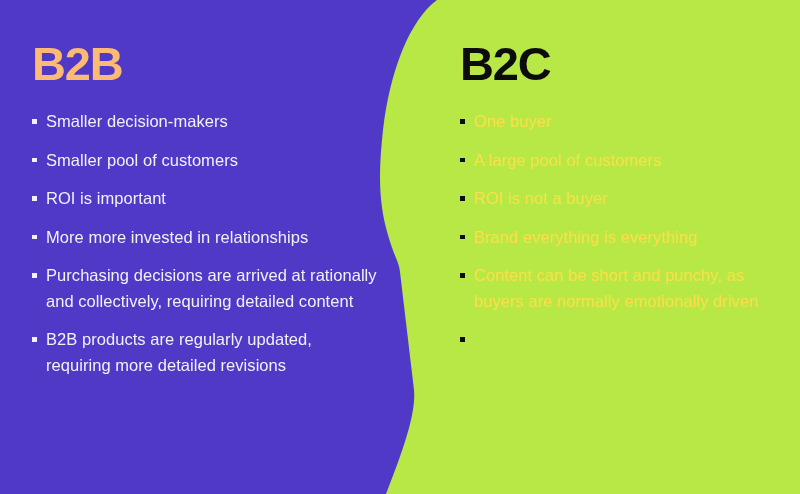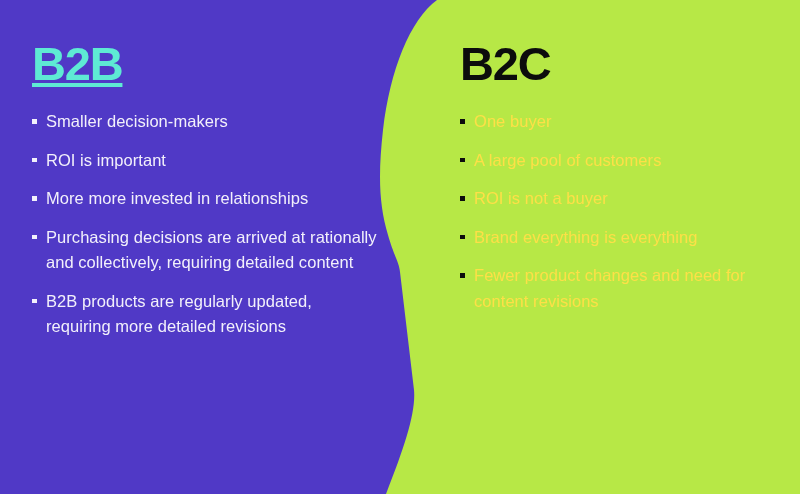--- a/index.html
+++ b/index.html
@@ -39,21 +39,21 @@
     width: 320px;
     padding: 40px 0 0 0;
   }
   .panel-title {
     margin: 0 0 22px 0;
     font-size: 47px;
     font-weight: 700;
     letter-spacing: -1.2px;
     line-height: 1;
   }
-  #title-b2b { color: #5eead4; text-decoration: underline; }
+  #title-b2b { color: #fdba74; }
   #title-b2c { color: #0c0c0c; }
 
   .bullet-list {
     list-style: none;
     margin: 0;
     padding: 0;
   }
   .bullet-item {
     position: relative;
     padding-left: 14px;
@@ -98,20 +98,24 @@
 
   <div class="panel" id="panel-b2b">
     <h1 class="panel-title" id="title-b2b">B2B</h1>
     <ul class="bullet-list">
       <li class="bullet-item">
         <span class="bullet-marker"></span>
         <span class="bullet-text">Smaller decision-makers</span>
       </li>
       <li class="bullet-item">
         <span class="bullet-marker"></span>
+        <span class="bullet-text">Smaller pool of customers</span>
+      </li>
+      <li class="bullet-item">
+        <span class="bullet-marker"></span>
         <span class="bullet-text">ROI is important</span>
       </li>
       <li class="bullet-item">
         <span class="bullet-marker"></span>
         <span class="bullet-text">More more invested in relationships</span>
       </li>
       <li class="bullet-item">
         <span class="bullet-marker"></span>
         <span class="bullet-text">Purchasing decisions are arrived at rationally and collectively, requiring detailed content</span>
       </li>
@@ -136,18 +140,21 @@
       <li class="bullet-item">
         <span class="bullet-marker"></span>
         <span class="bullet-text">ROI is not a buyer</span>
       </li>
       <li class="bullet-item">
         <span class="bullet-marker"></span>
         <span class="bullet-text">Brand everything is everything</span>
       </li>
       <li class="bullet-item">
         <span class="bullet-marker"></span>
-        <span class="bullet-text">Fewer product changes and need for content revisions</span>
+        <span class="bullet-text">Content can be short and punchy, as buyers are normally emotionally driven</span>
+      </li>
+      <li class="bullet-item">
+        <span class="bullet-marker"></span>
       </li>
     </ul>
   </div>
 
 </div>
 
 </body></html>

